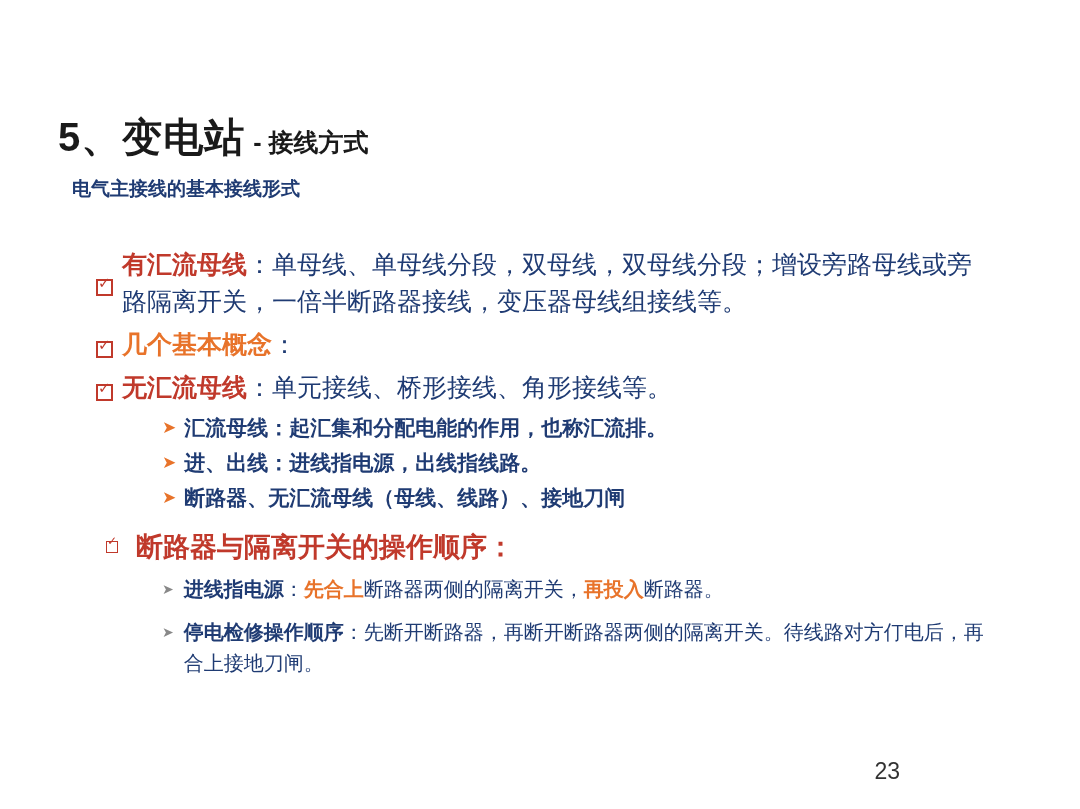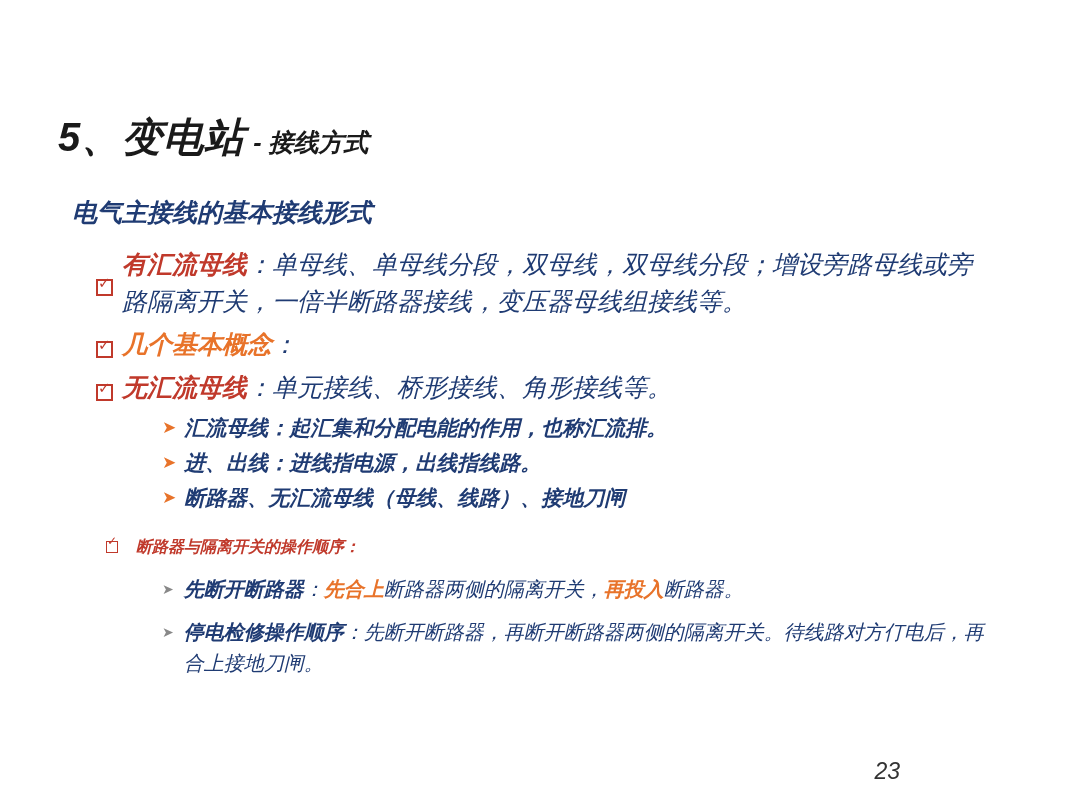--- a/index.html
+++ b/index.html
@@ -12,21 +12,20 @@
     background: #ffffff;
     font-family: "Liberation Sans", "DejaVu Sans", sans-serif;
     color: #1a1a6e;
     overflow: hidden;
   }
   .slide {
     position: relative;
     width: 900px;
     height: 809px;
     box-sizing: border-box;
-    font-style: italic;
   }
 
   
   .title-row {
     position: absolute;
     left: 58px;
     top: 110px;
     display: flex;
     align-items: baseline;
   }
@@ -40,22 +39,22 @@
     font-size: 25px;
     font-weight: bold;
     color: #1a1a1a;
     margin-left: 8px;
   }
 
   
   .section-heading {
     position: absolute;
     left: 72px;
-    top: 196px;
-    font-size: 25px;
+    top: 176px;
+    font-size: 19px;
     font-weight: bold;
     color: #1f3b73;
   }
 
   
   .content {
     position: absolute;
     left: 96px;
     top: 246px;
     width: 900px;
@@ -141,21 +140,21 @@
   .lvl1-small .bullet-box::after {
     content: "✓";
     position: absolute;
     left: 0px;
     top: -8px;
     font-size: 12px;
     line-height: 14px;
     color: #c0392b;
   }
   .lvl1-small .text {
-    font-size: 16px;
+    font-size: 27px;
     line-height: 30px;
     color: #c0392b;
     font-weight: bold;
     padding-left: 8px;
   }
 
   .lvl3 {
     display: flex;
     align-items: flex-start;
     margin-left: 66px;
@@ -233,21 +232,21 @@
       <span class="text"><span>断路器、无汇流母线（母线、线路）、接地刀闸</span></span>
     </div>
 
     <div class="lvl1-small">
       <span class="bullet-box"></span>
       <span class="text">断路器与隔离开关的操作顺序：</span>
     </div>
 
     <div class="lvl3">
       <span class="arrow">➤</span>
-      <span class="text"><span class="label">先断开断路器</span><span>：</span><span class="kw-orange">先合上</span><span>断路器两侧的隔离开关，</span><span class="kw-orange">再投入</span><span>断路器。</span></span>
+      <span class="text"><span class="label">进线指电源</span><span>：</span><span class="kw-orange">先合上</span><span>断路器两侧的隔离开关，</span><span class="kw-orange">再投入</span><span>断路器。</span></span>
     </div>
 
     <div class="lvl3">
       <span class="arrow">➤</span>
       <span class="text"><span class="label">停电检修操作顺序</span><span>：</span><span>先断开断路器，再断开断路器两侧的隔离开关。待线路对方仃电后，再合上接地刀闸。</span></span>
     </div>
 
   </div>
 
   <div class="page-num">23</div>

